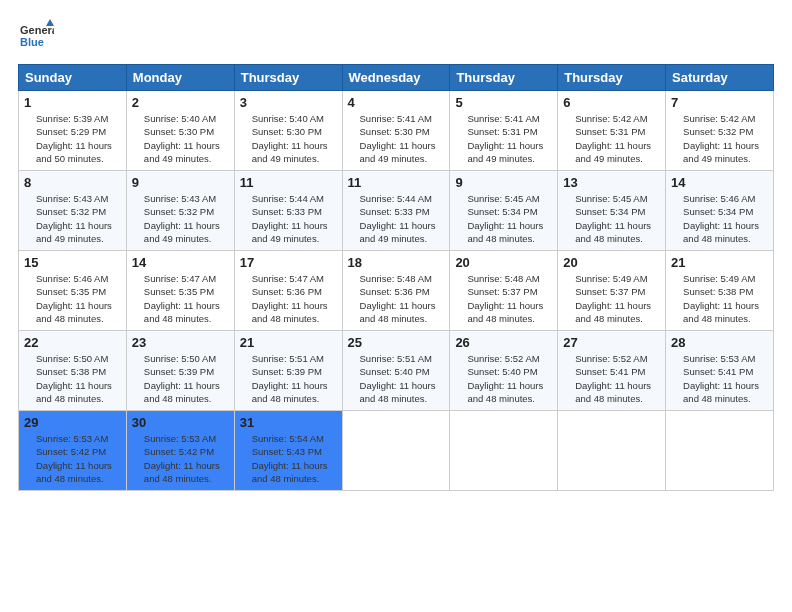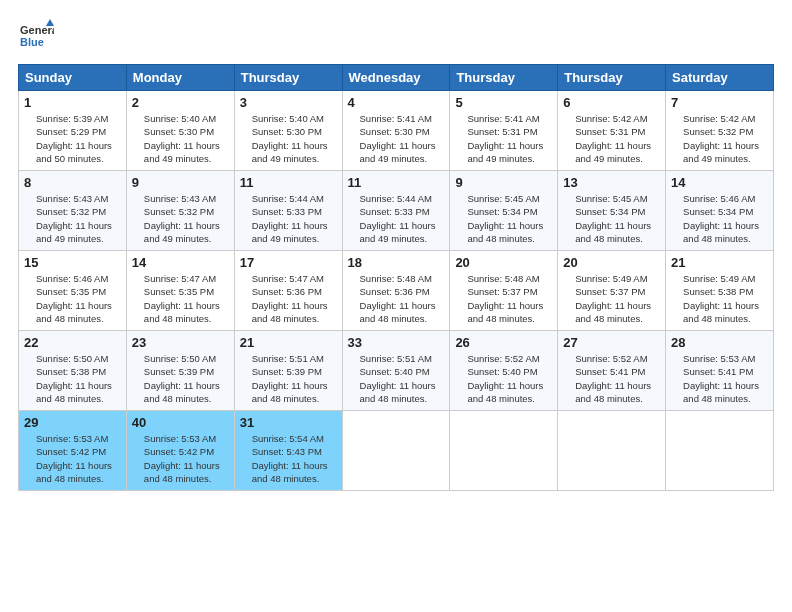--- a/index.html
+++ b/index.html
@@ -78,21 +78,21 @@
     .day-info {
       font-size: 9.5px;
       color: #333;
       line-height: 1.4;
       margin-left: 12px;
     }
     .empty-cell {
       background: #fff !important;
     }
     .calendar tr:last-child td {
-      background: #7dd3fc;
+      background: #3b82f6;
     }
     .calendar tr:last-child td.empty-cell {
       background: #fff !important;
     }
   </style>
 </head>
 <body>
 
 <div class="page">
   <div class="header">
@@ -319,21 +319,21 @@
       </td>
           <td>
         <span class="day-num">21</span>
         <div class="day-info">
           Sunrise: 5:51 AM<br>
           Sunset: 5:39 PM<br>
           Daylight: 11 hours and 48 minutes.
         </div>
       </td>
           <td>
-        <span class="day-num">33</span>
+        <span class="day-num">25</span>
         <div class="day-info">
           Sunrise: 5:51 AM<br>
           Sunset: 5:40 PM<br>
           Daylight: 11 hours and 48 minutes.
         </div>
       </td>
           <td>
         <span class="day-num">26</span>
         <div class="day-info">
           Sunrise: 5:52 AM<br>
@@ -361,21 +361,21 @@
         <tr>
           <td>
         <span class="day-num">29</span>
         <div class="day-info">
           Sunrise: 5:53 AM<br>
           Sunset: 5:42 PM<br>
           Daylight: 11 hours and 48 minutes.
         </div>
       </td>
           <td>
-        <span class="day-num">40</span>
+        <span class="day-num">30</span>
         <div class="day-info">
           Sunrise: 5:53 AM<br>
           Sunset: 5:42 PM<br>
           Daylight: 11 hours and 48 minutes.
         </div>
       </td>
           <td>
         <span class="day-num">31</span>
         <div class="day-info">
           Sunrise: 5:54 AM<br>

